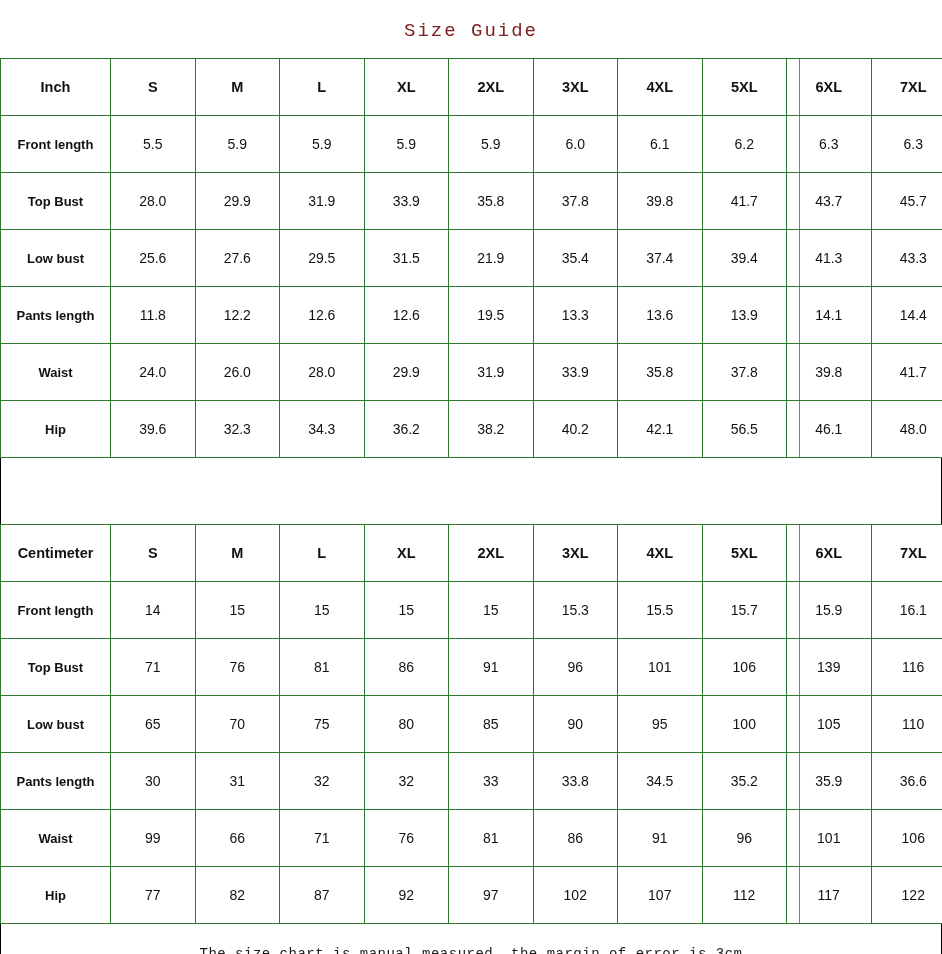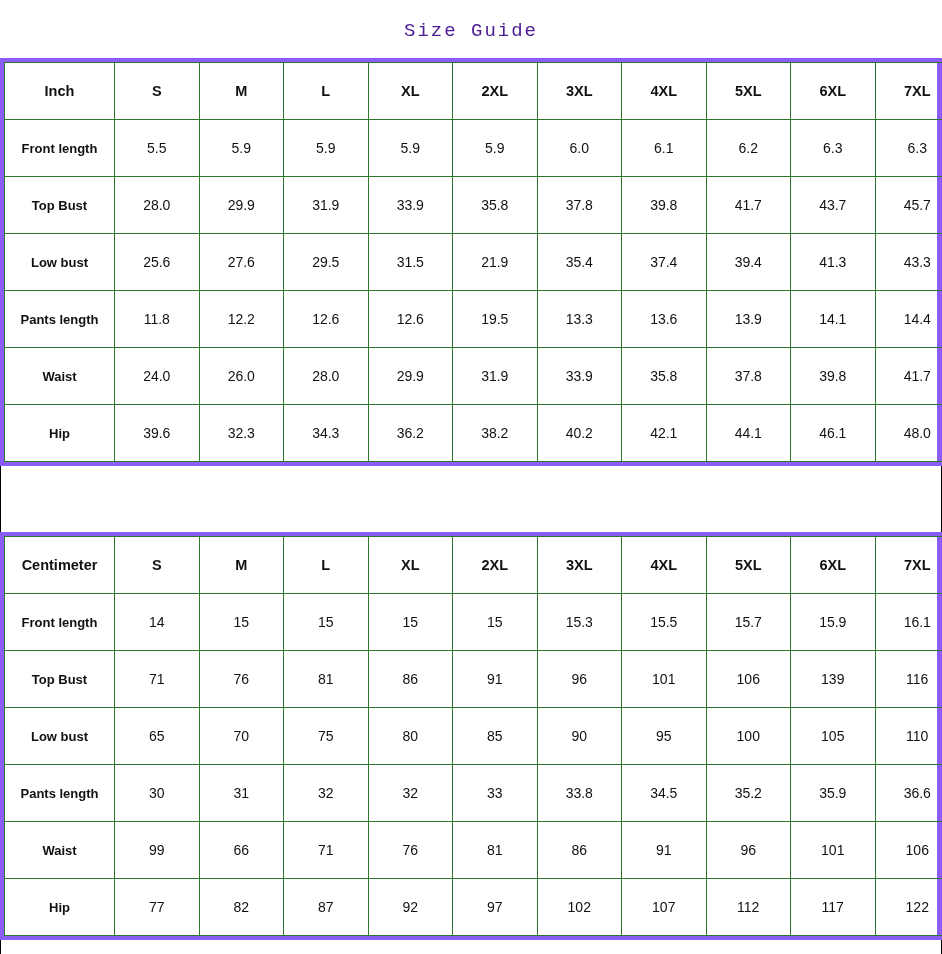--- a/index.html
+++ b/index.html
@@ -18,21 +18,21 @@
     position: relative;
     width: 942px;
     height: 954px;
     box-sizing: border-box;
   }
   .title {
     text-align: center;
     font-family: "Liberation Mono", monospace;
     font-size: 19px;
     letter-spacing: 2px;
-    color: #4c1d95;
+    color: #7f1d1d;
     padding-top: 20px;
     padding-bottom: 16px;
   }
   table.size-table {
     border-collapse: collapse;
     table-layout: fixed;
     width: 942px;
     margin: 0;
   }
   table.size-table td,
@@ -50,23 +50,23 @@
     font-weight: bold;
     font-size: 14.5px;
   }
   table.size-table td.rowlabel,
   table.size-table th.rowlabel {
     font-weight: bold;
     font-size: 13px;
   }
   
   .table-wrap {
-    border: 5px solid #8b5cf6;
+    border: 1px solid #8b5cf6;
     box-sizing: border-box;
-    width: 942px;
+    width: 800px;
   }
   .table-wrap table.size-table {
     width: 100%;
     margin: -1px;
     width: calc(100% + 2px);
   }
   .gap-band {
     height: 66px;
     border-left: 1px solid #000000;
     border-right: 1px solid #000000;
@@ -198,21 +198,21 @@
 
         <tr>
           <td class="rowlabel">Hip</td>
           <td>39.6</td>
           <td>32.3</td>
           <td>34.3</td>
           <td>36.2</td>
           <td>38.2</td>
           <td>40.2</td>
           <td>42.1</td>
-          <td>44.1</td>
+          <td>56.5</td>
           <td>46.1</td>
           <td>48.0</td>
         </tr>
       </tbody>
     </table>
   </div>
 
   <div class="gap-band"></div>
 
   <div class="table-wrap">

